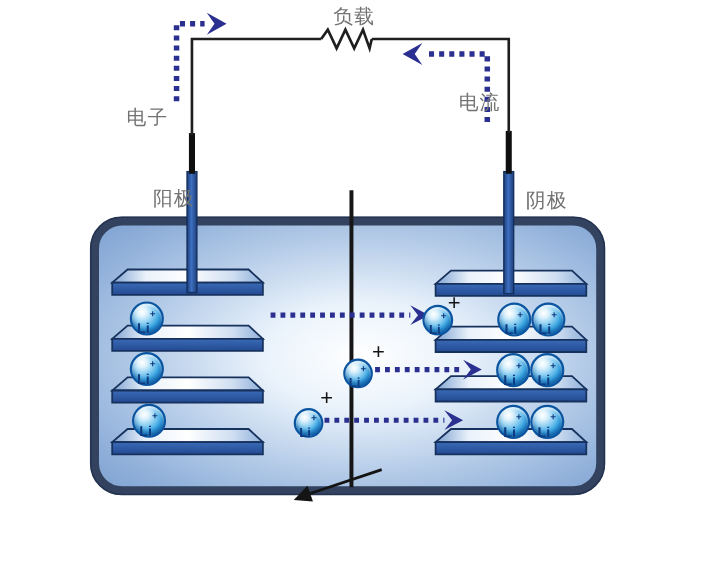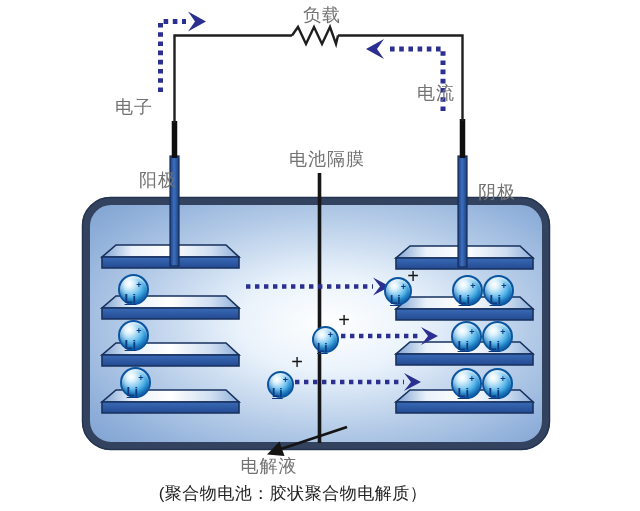--- a/index.html
+++ b/index.html
@@ -14,21 +14,21 @@
   }
   .cap{font-size:17px;color:#222;letter-spacing:0.5px;}
   .ion{
     position:absolute;width:31px;height:31px;border-radius:50%;
     background:radial-gradient(circle at 34% 28%, #ffffff 0%, #dff2fc 16%, #8fd0f2 38%, #36a4e2 62%, #1377c6 84%, #0a5ba6 100%);
     border:2px solid #0b55a0;
     box-sizing:border-box;
     box-shadow: inset 0 -3px 4px rgba(8,48,110,0.45), inset 0 2px 2px rgba(255,255,255,0.65);
     display:flex;align-items:center;justify-content:center;
   }
-  .ion .sym{font-size:13px;font-weight:bold;color:#0d3a80;line-height:1;margin-top:18px;text-decoration:underline;}
+  .ion .sym{font-size:13px;font-weight:bold;color:#0d3a80;line-height:1;margin-top:18px;}
   .ion .sup{font-size:9px;font-weight:bold;color:#0d3a80;line-height:1;margin-top:-8px;}
   .s28{width:28px;height:28px}
   .s28 .sym{font-size:12px}
   .s27{width:27px;height:27px}
   .s27 .sym{font-size:12px}
   .freeplus{
     position:absolute;font-size:20px;font-weight:500;color:#141414;line-height:1;
     transform:translate(-50%,-50%);
   }
 </style>
@@ -188,18 +188,15 @@
   </div>
   <div class="ion" style="left:481.5px;top:367.5px">
     <span class="sym">Li</span>
       <span class="sup">+</span>
   </div>
 
   <div class="lbl" style="left:322px;top:15px">负载</div>
   <div class="lbl" style="left:134px;top:107px">电子</div>
   <div class="lbl" style="left:436px;top:93px">电流</div>
   <div class="lbl" style="left:158px;top:180px">阳极</div>
-  <div class="lbl" style="left:497px;top:192px">阴极</div>
-  <div class="lbl" style="left:327px;top:159px">电池隔膜</div>
-  <div class="lbl" style="left:269px;top:466px">电解液</div>
-  <div class="lbl cap" style="left:293px;top:493px">(聚合物电池：胶状聚合物电解质）</div>
+  <div class="lbl" style="left:497px;top:182px">阴极</div>
 
 </div>
 
 </body></html>

